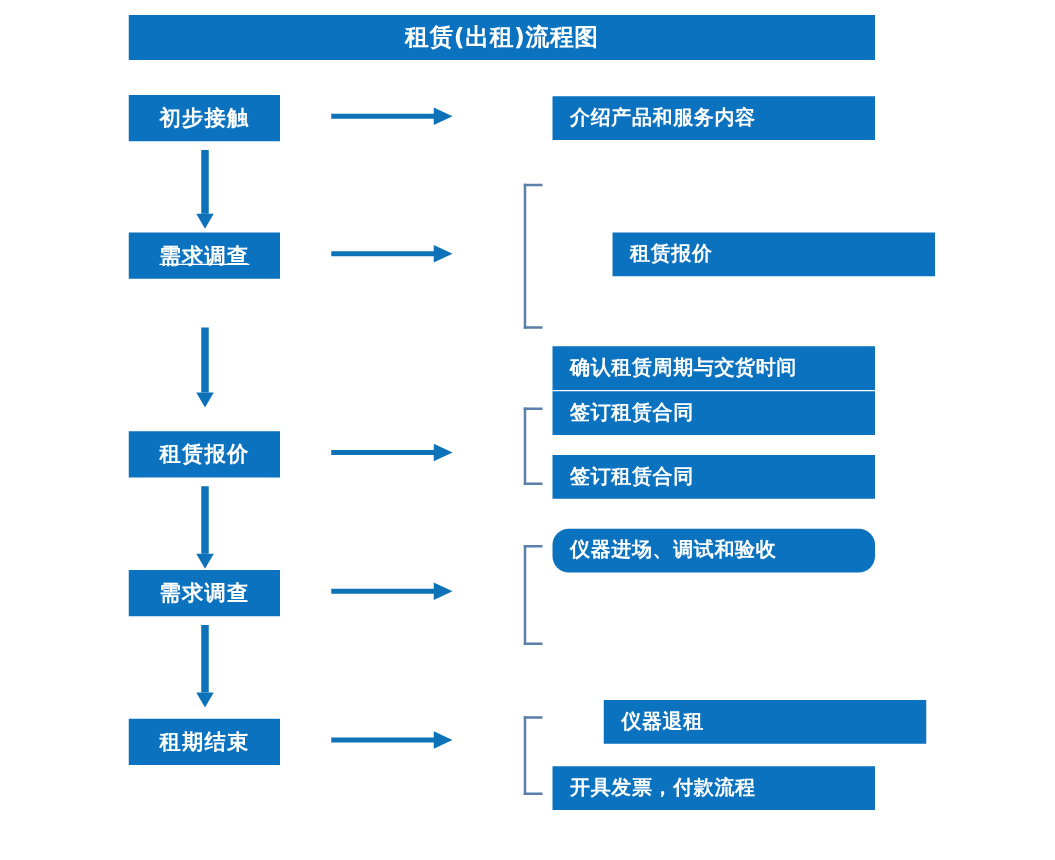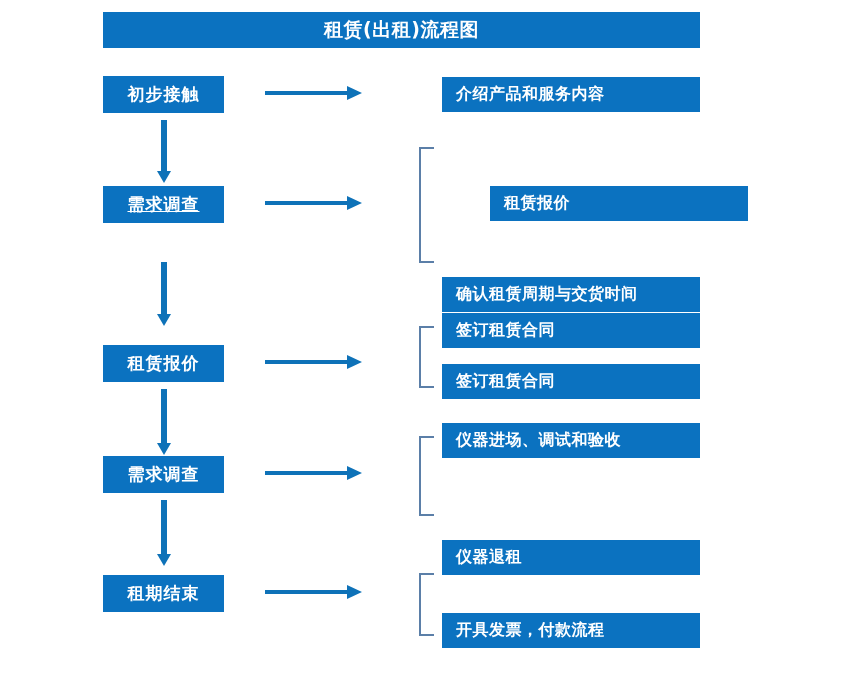--- a/index.html
+++ b/index.html
@@ -211,35 +211,35 @@
     <div class="shaft"></div>
     <div class="head"></div>
   </div>
 
   <div class="bracket" style="top:436px; height:80px;">
     <div class="spine"></div>
     <div class="tick top"></div>
     <div class="tick bottom"></div>
   </div>
 
-  <div class="detail-box" style="top:423px;">仪器进场、调试和验收</div>
+  <div class="detail-box" style="top:423px;border-radius:13px;">仪器进场、调试和验收</div>
 
   <div class="v-arrow" style="top:500px; height:66px;">
     <div class="shaft" style="height:54px;"></div>
     <div class="head" style="top:54px;"></div>
   </div>
 
   <div class="stage-box" style="top:575px;">租期结束</div>
   <div class="h-arrow" style="top:585px;">
     <div class="shaft"></div>
     <div class="head"></div>
   </div>
 
   <div class="bracket" style="top:573px; height:63px;">
     <div class="spine"></div>
     <div class="tick top"></div>
     <div class="tick bottom"></div>
   </div>
 
-  <div class="detail-box" style="top:540px;">仪器退租</div>
+  <div class="detail-box" style="top:560px;margin-left:41px;">仪器退租</div>
   <div class="detail-box" style="top:613px;">开具发票，付款流程</div>
 
 </div>
 
 </body></html>

